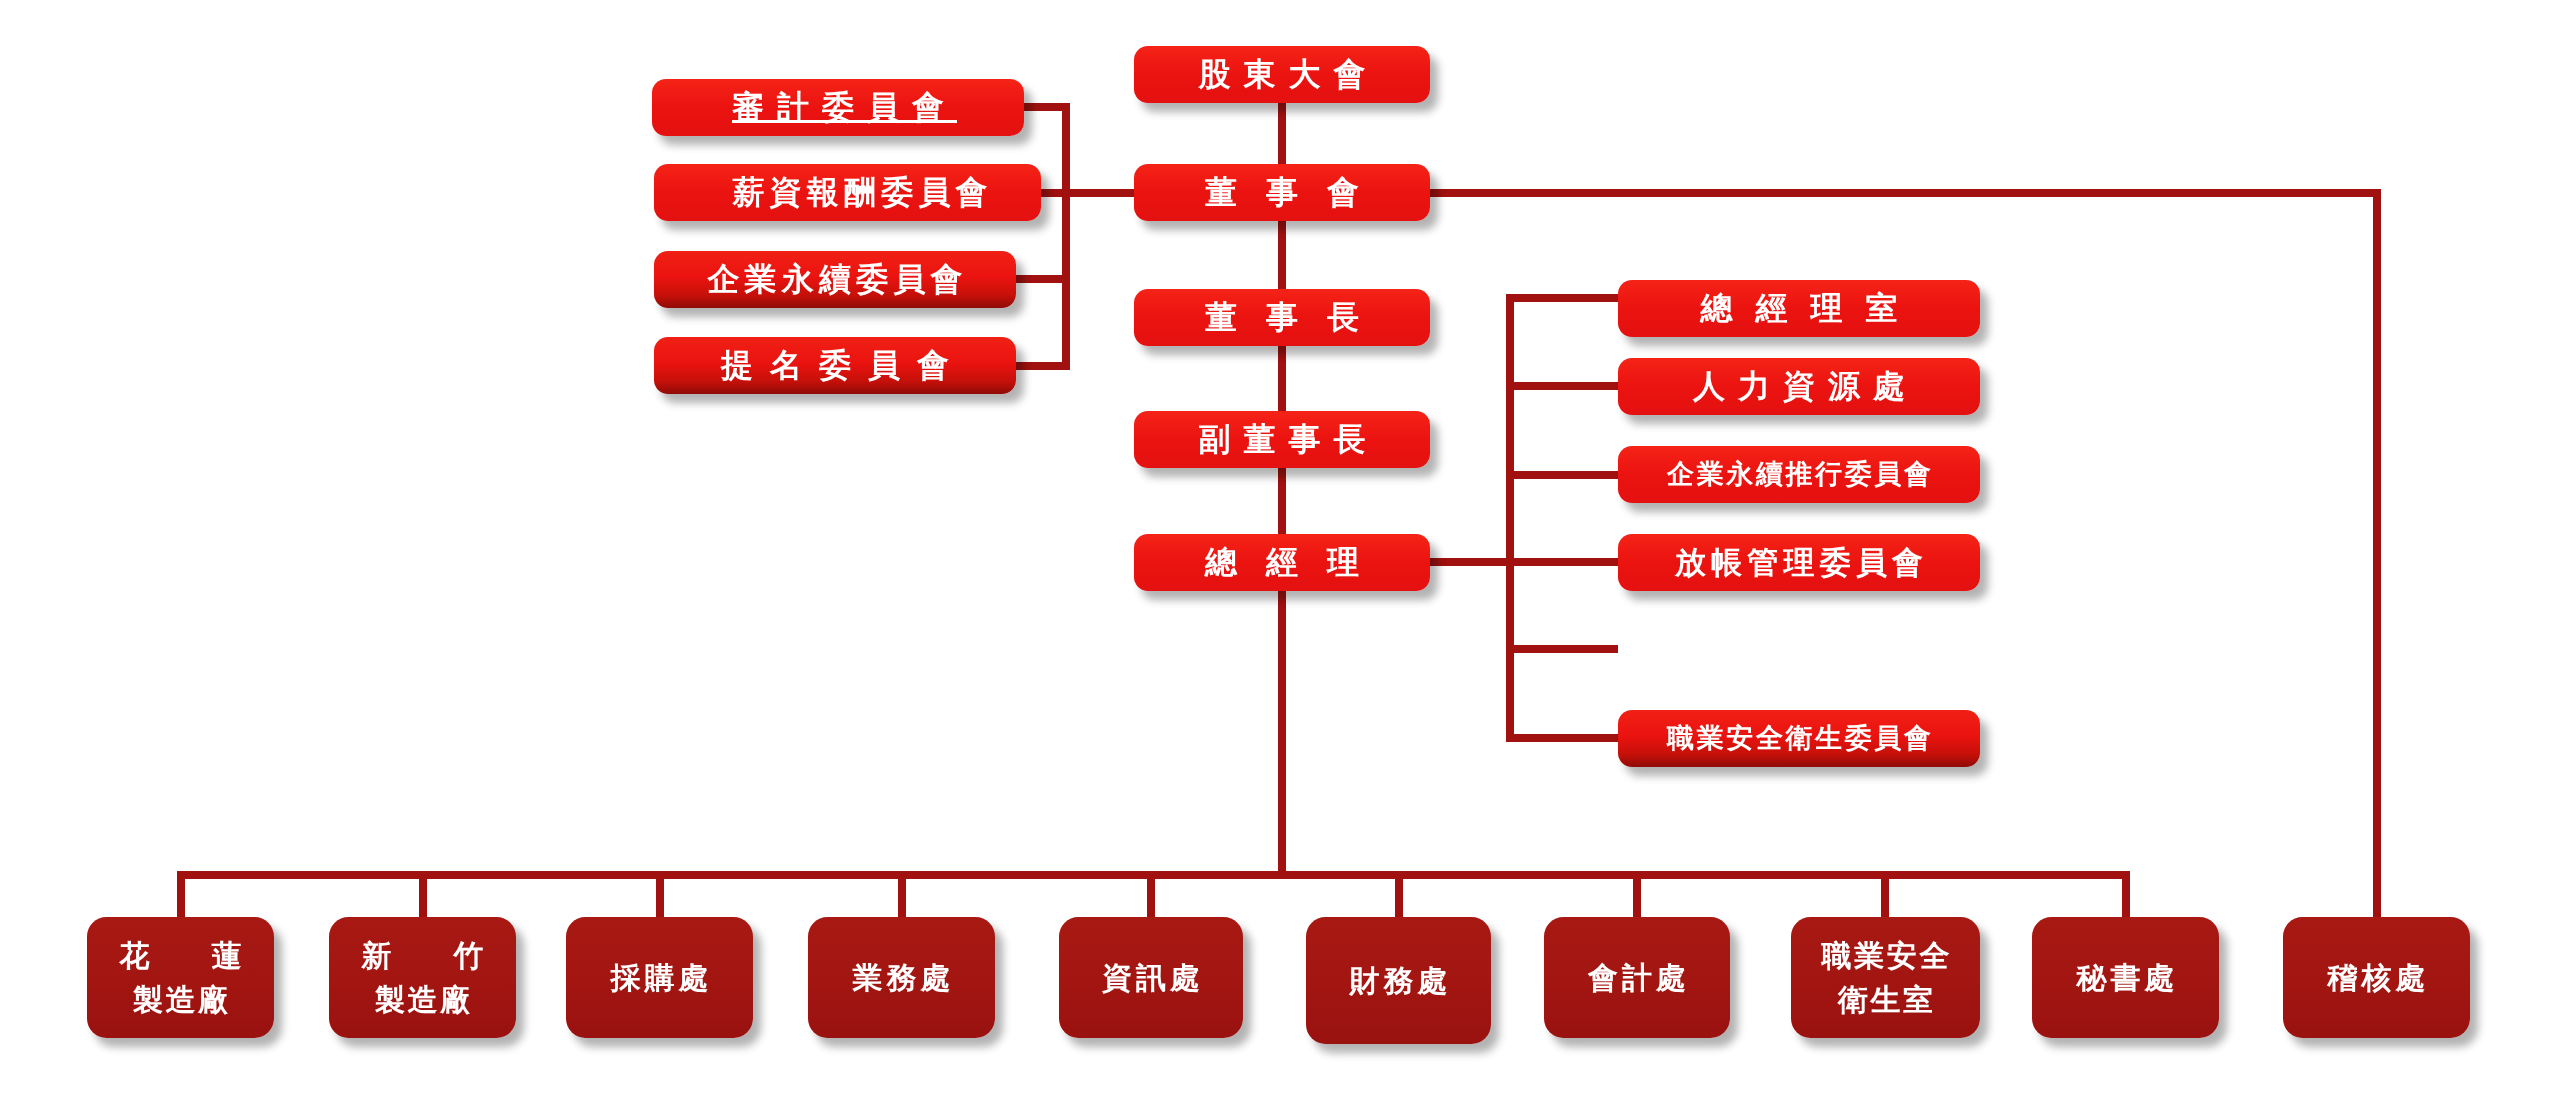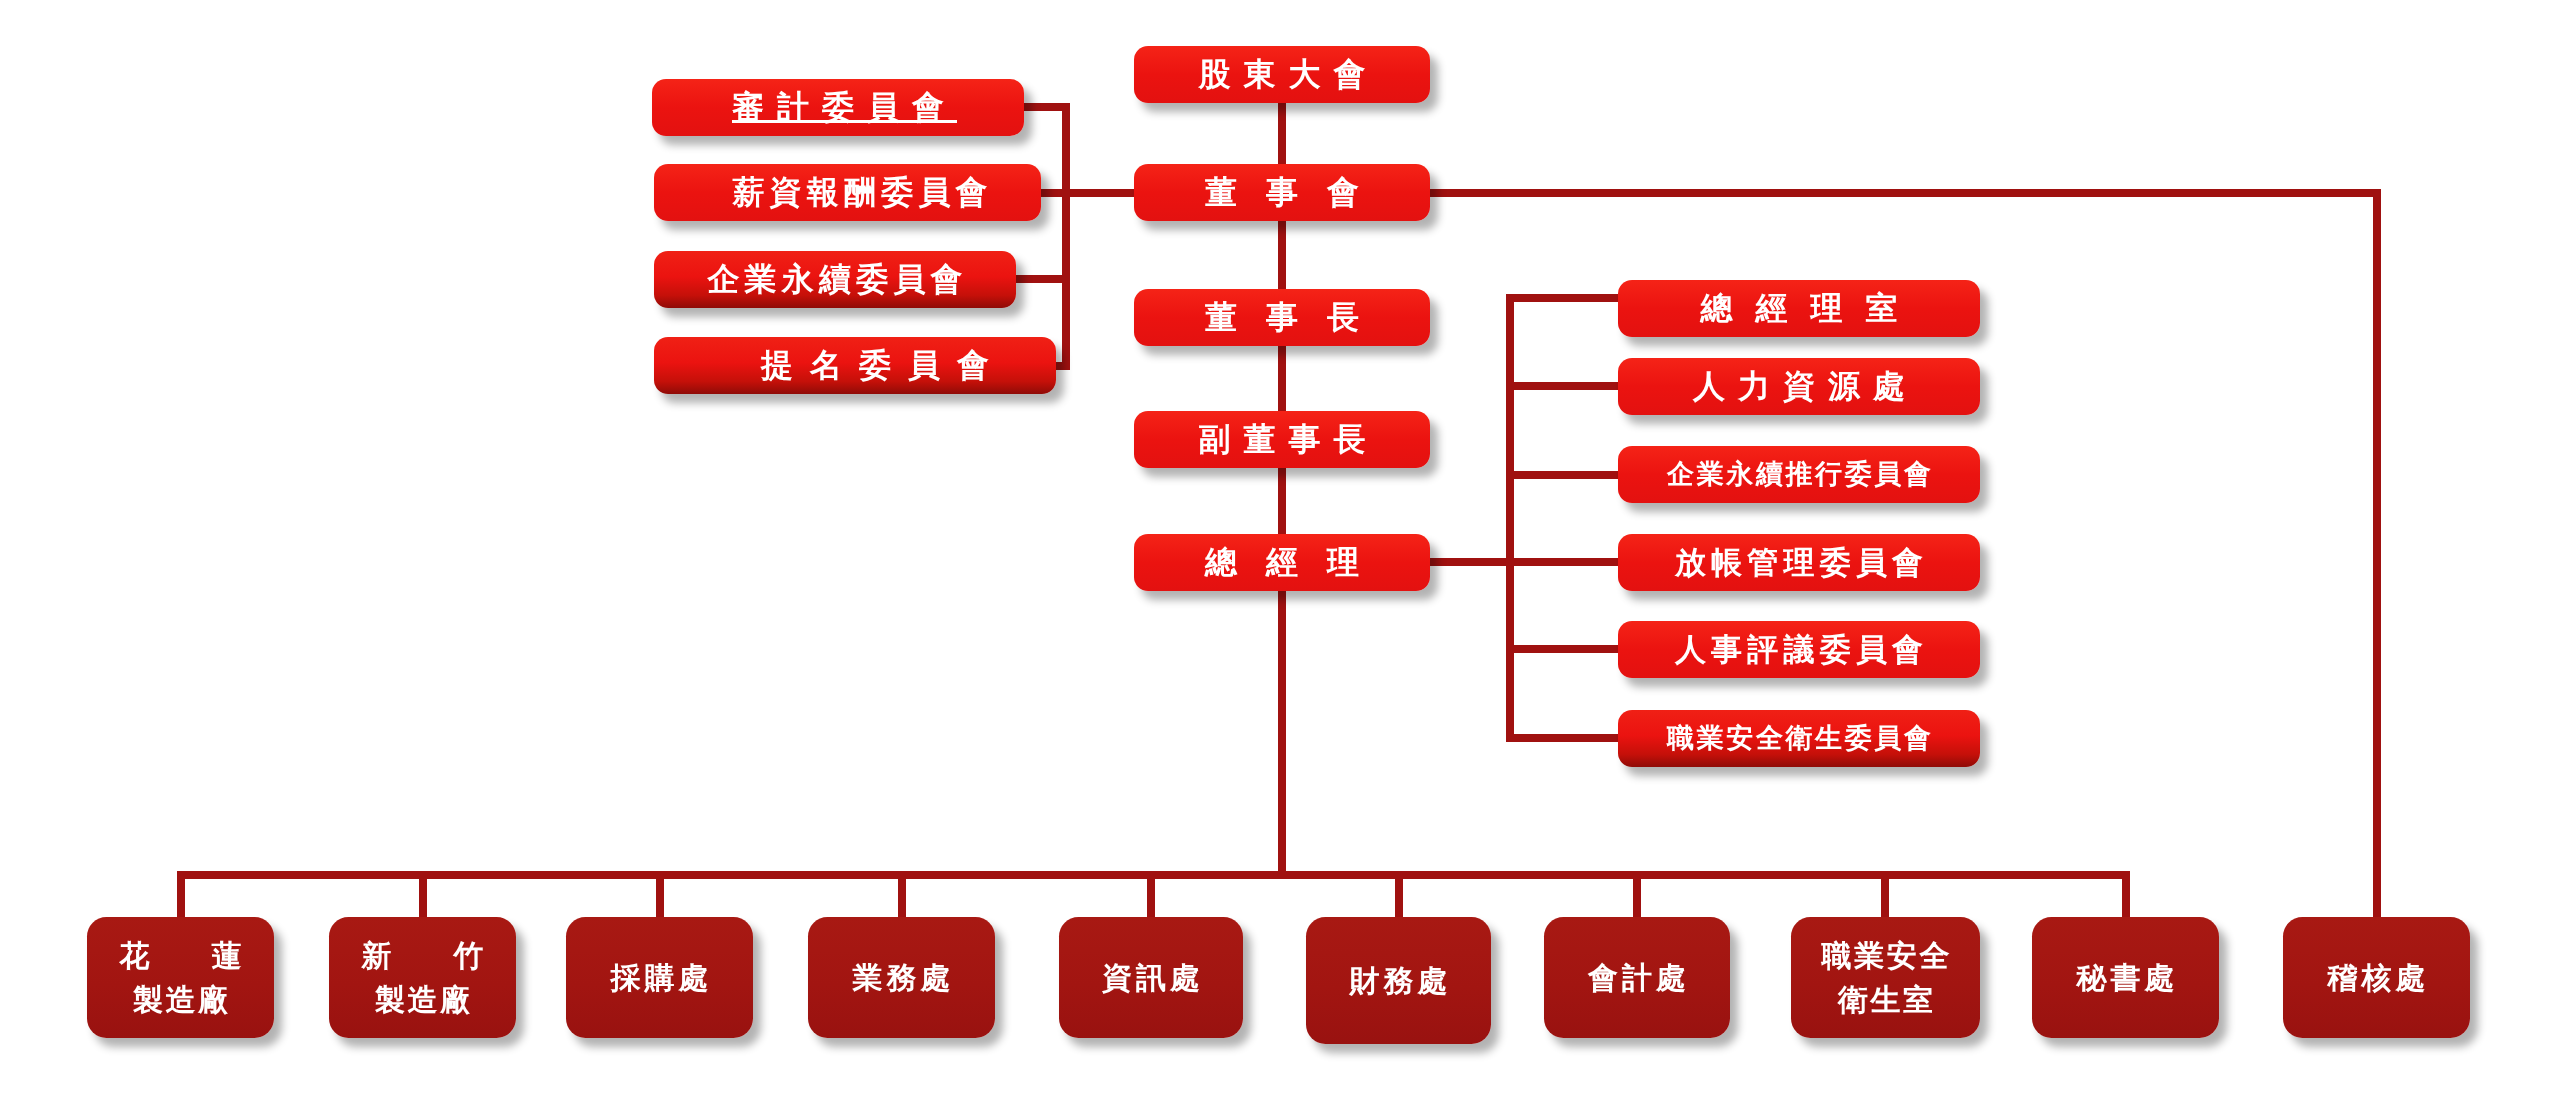--- a/index.html
+++ b/index.html
@@ -101,38 +101,35 @@
 
   <div class="node bright" style="left:652px;top:79px;width:372px;height:57px;text-decoration:underline;">
     <span class="lbl fs50 ls20">審計委員會</span>
   </div>
   <div class="node bright" style="left:654px;top:164px;width:362px;height:57px;padding-left:25px;">
     <span class="lbl fs50 ls8">薪資報酬委員會</span>
   </div>
   <div class="node grad" style="left:654px;top:251px;width:362px;height:57px;">
     <span class="lbl fs50 ls8">企業永續委員會</span>
   </div>
-  <div class="node grad" style="left:654px;top:337px;width:362px;height:57px;padding-left:40px;">
+  <div class="node grad" style="left:654px;top:337px;width:362px;height:57px;">
     <span class="lbl fs50 ls26">提名委員會</span>
   </div>
 
   <div class="node bright" style="left:1618px;top:280px;width:362px;height:57px;">
     <span class="lbl fs50 ls36">總經理室</span>
   </div>
   <div class="node bright" style="left:1618px;top:358px;width:362px;height:57px;">
     <span class="lbl fs50 ls20">人力資源處</span>
   </div>
   <div class="node bright" style="left:1618px;top:446px;width:362px;height:57px;">
     <span class="lbl fs42 ls4">企業永續推行委員會</span>
   </div>
   <div class="node bright" style="left:1618px;top:534px;width:362px;height:57px;">
     <span class="lbl fs48 ls8">放帳管理委員會</span>
-  </div>
-  <div class="node bright" style="left:1618px;top:621px;width:362px;height:57px;">
-    <span class="lbl fs48 ls8">人事評議委員會</span>
   </div>
   <div class="node grad" style="left:1618px;top:710px;width:362px;height:57px;">
     <span class="lbl fs42 ls4">職業安全衛生委員會</span>
   </div>
 
   <div class="node dark" style="left:87px;top:917px;width:187px;height:121px;">
     <span class="lbl fs46 ls96">花蓮</span>
     <span class="lbl fs46 ls4">製造廠</span>
   </div>
   <div class="node dark" style="left:329px;top:917px;width:187px;height:121px;">

